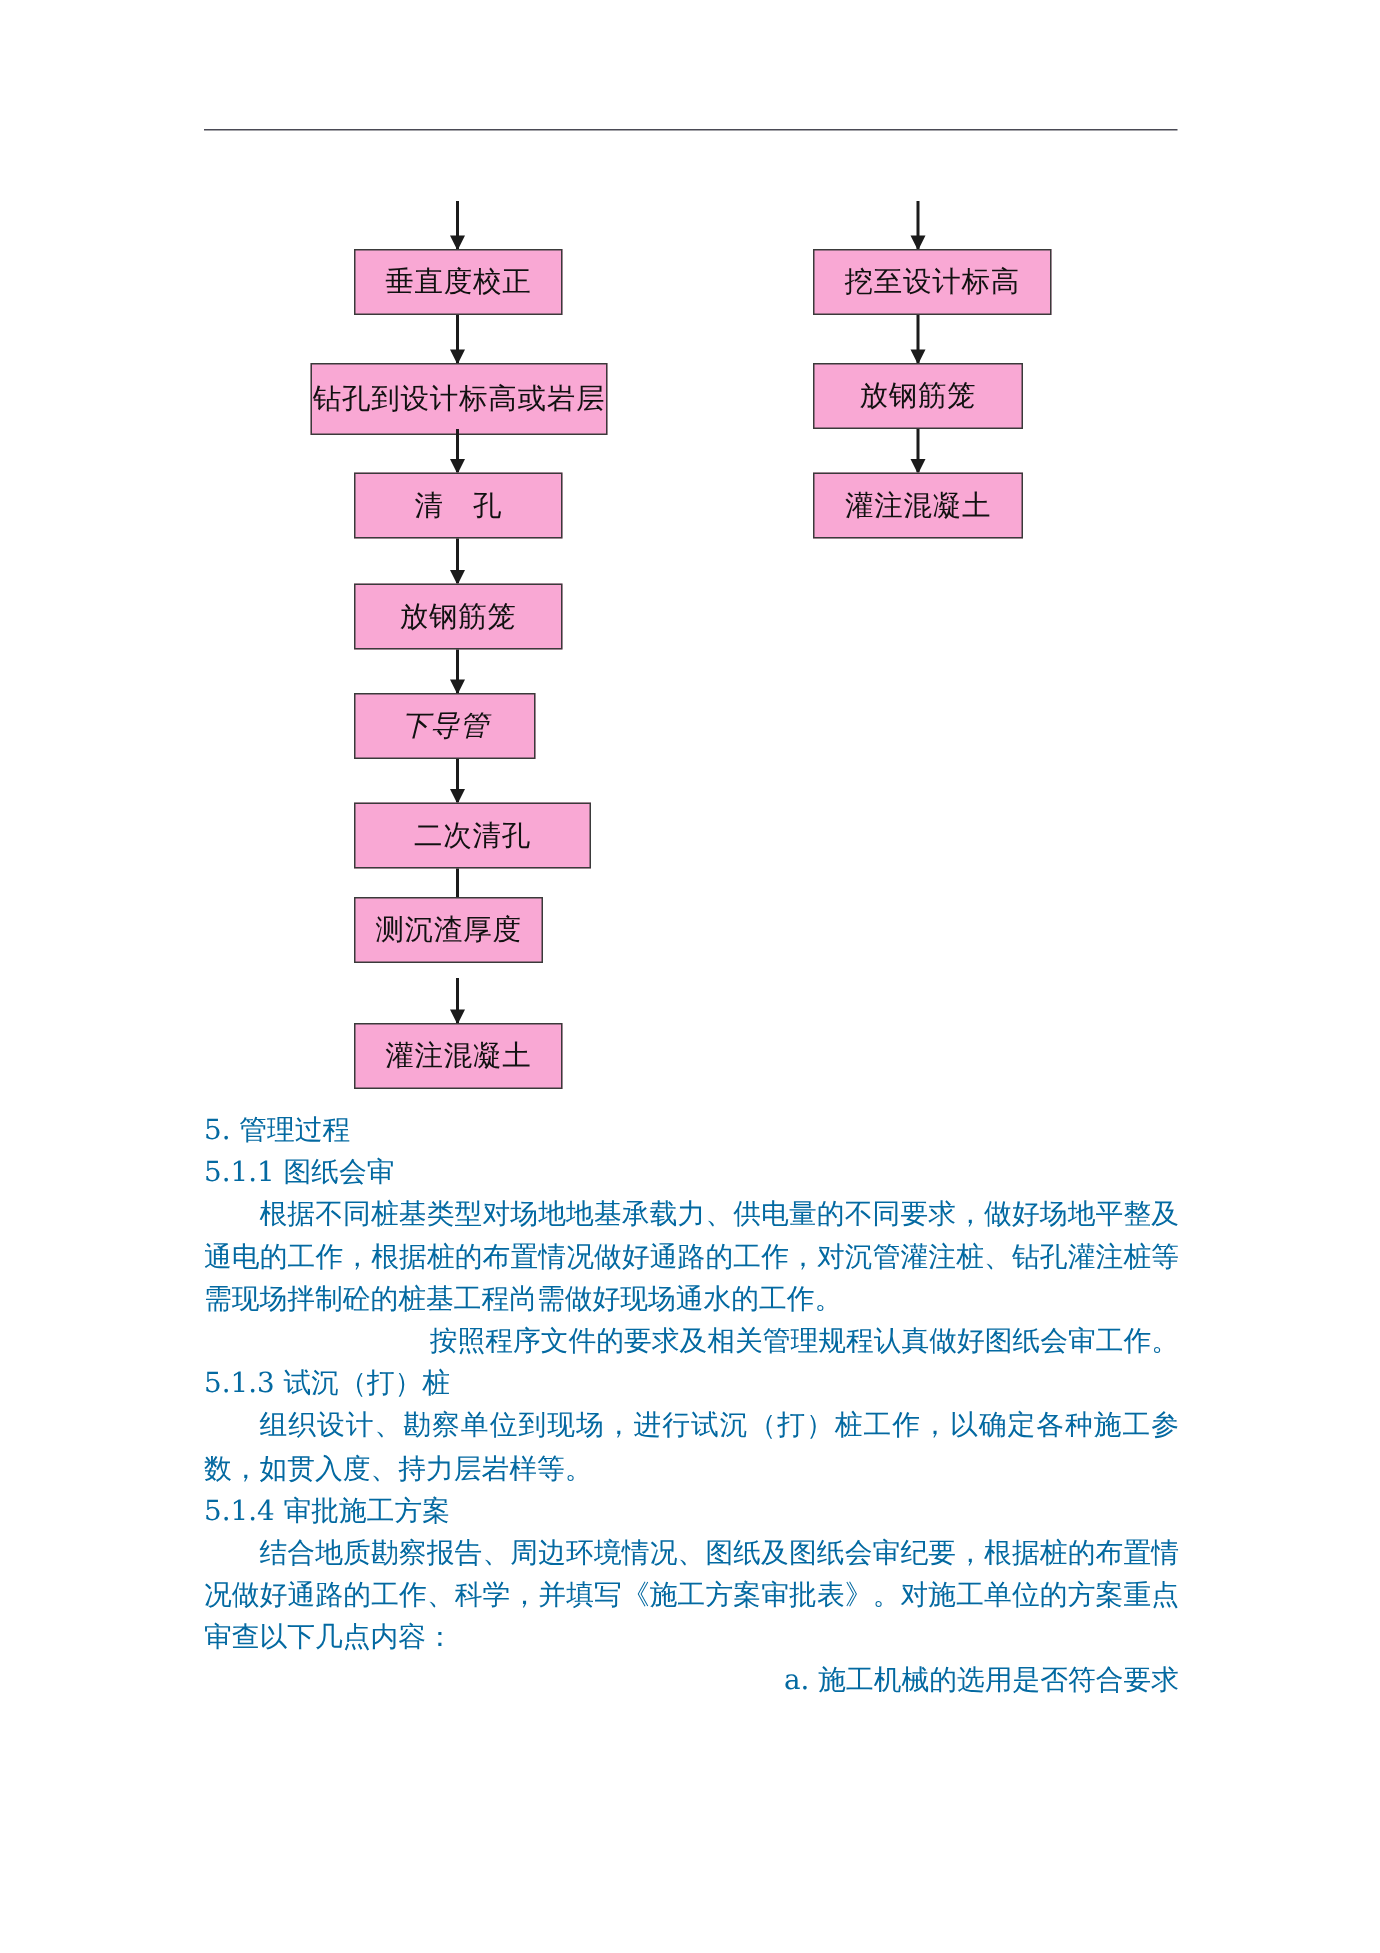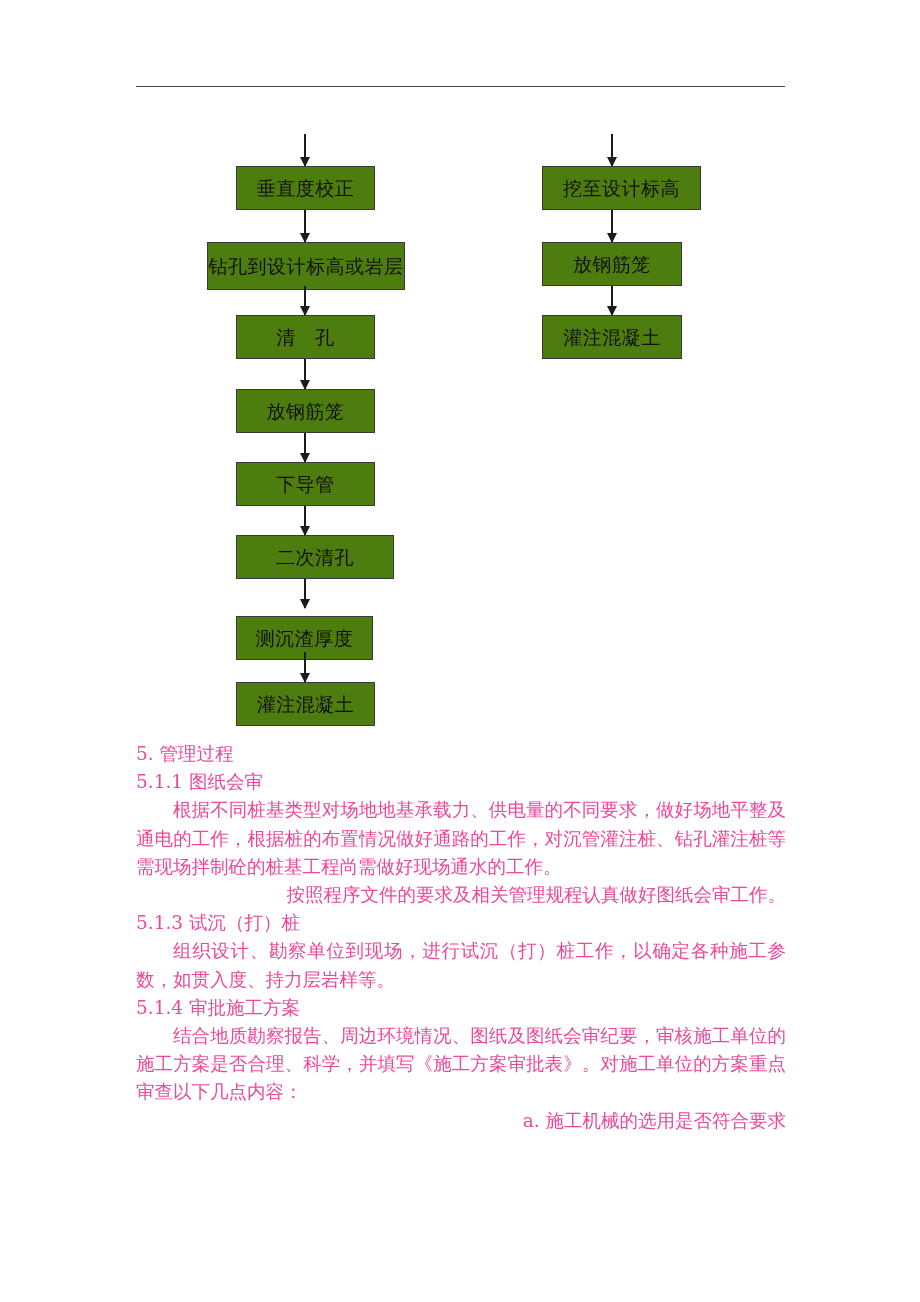--- a/index.html
+++ b/index.html
@@ -39,21 +39,21 @@
     left: 0;
     top: 0;
     width: 920px;
     height: 740px;
   }
 
   .fnode {
     position: absolute;
     box-sizing: border-box;
     border: 1.3px solid #3a3a3a;
-    background: #4d7c0f;
+    background: #f9a8d4;
     display: flex;
     align-items: center;
     justify-content: center;
     font-family: "DejaVu Serif", "Liberation Serif", serif;
     font-size: 19px;
     line-height: 1;
     color: #111111;
     letter-spacing: 0.5px;
     white-space: pre;
   }
@@ -77,21 +77,21 @@
 
   
   .body-text {
     position: absolute;
     left: 136px;
     top: 740px;
     width: 650px;
     font-family: "DejaVu Serif", "Liberation Serif", serif;
     font-size: 18.5px;
     line-height: 28.2px;
-    color: #ec4899;
+    color: #0369a1;
     text-align: justify;
     text-justify: inter-ideograph;
   }
   .body-text p {
     margin: 0;
     padding: 0;
   }
   .body-text p.indent {
     text-indent: 2em;
   }
@@ -119,29 +119,29 @@
     <div class="farrow" style="left:304px; top:286px; height:29px;"></div>
 
     <div class="fnode" style="left:236px; top:315px; width:139px; height:44px;">清　孔</div>
 
     <div class="farrow" style="left:304px; top:359px; height:30px;"></div>
 
     <div class="fnode" style="left:236px; top:389px; width:139px; height:44px;">放钢筋笼</div>
 
     <div class="farrow" style="left:304px; top:433px; height:29px;"></div>
 
-    <div class="fnode" style="left:236px; top:462px; width:139px; height:44px;">下导管</div>
+    <div class="fnode" style="left:236px; top:462px; width:121px; height:44px;font-style:italic;">下导管</div>
 
     <div class="farrow" style="left:304px; top:506px; height:29px;"></div>
 
     <div class="fnode" style="left:236px; top:535px; width:158px; height:44px;">二次清孔</div>
 
     <div class="farrow" style="left:304px; top:579px; height:29px;"></div>
 
-    <div class="fnode" style="left:236px; top:616px; width:137px; height:44px;">测沉渣厚度</div>
+    <div class="fnode" style="left:236px; top:598px; width:126px; height:44px;">测沉渣厚度</div>
 
     <div class="farrow" style="left:304px; top:652px; height:30px;"></div>
 
     <div class="fnode" style="left:236px; top:682px; width:139px; height:44px;">灌注混凝土</div>
 
     <div class="farrow" style="left:611px; top:134px; height:32px;"></div>
 
     <div class="fnode" style="left:542px; top:166px; width:159px; height:44px;">挖至设计标高</div>
 
     <div class="farrow" style="left:611px; top:210px; height:32px;"></div>
@@ -155,17 +155,17 @@
   </div>
 
   <div class="body-text">
     <p>5. 管理过程</p>
     <p>5.1.1  图纸会审</p>
     <p class="indent">根据不同桩基类型对场地地基承载力、供电量的不同要求，做好场地平整及通电的工作，根据桩的布置情况做好通路的工作，对沉管灌注桩、钻孔灌注桩等需现场拌制砼的桩基工程尚需做好现场通水的工作。</p>
     <p class="indent last-line">按照程序文件的要求及相关管理规程认真做好图纸会审工作。</p>
     <p>5.1.3  试沉（打）桩</p>
     <p class="indent">组织设计、勘察单位到现场，进行试沉（打）桩工作，以确定各种施工参数，如贯入度、持力层岩样等。</p>
     <p>5.1.4  审批施工方案</p>
-    <p class="indent">结合地质勘察报告、周边环境情况、图纸及图纸会审纪要，审核施工单位的施工方案是否合理、科学，并填写《施工方案审批表》。对施工单位的方案重点审查以下几点内容：</p>
+    <p class="indent">结合地质勘察报告、周边环境情况、图纸及图纸会审纪要，根据桩的布置情况做好通路的工作、科学，并填写《施工方案审批表》。对施工单位的方案重点审查以下几点内容：</p>
     <p class="last-line">a.  施工机械的选用是否符合要求</p>
   </div>
 
 </div>
 
 </body></html>

